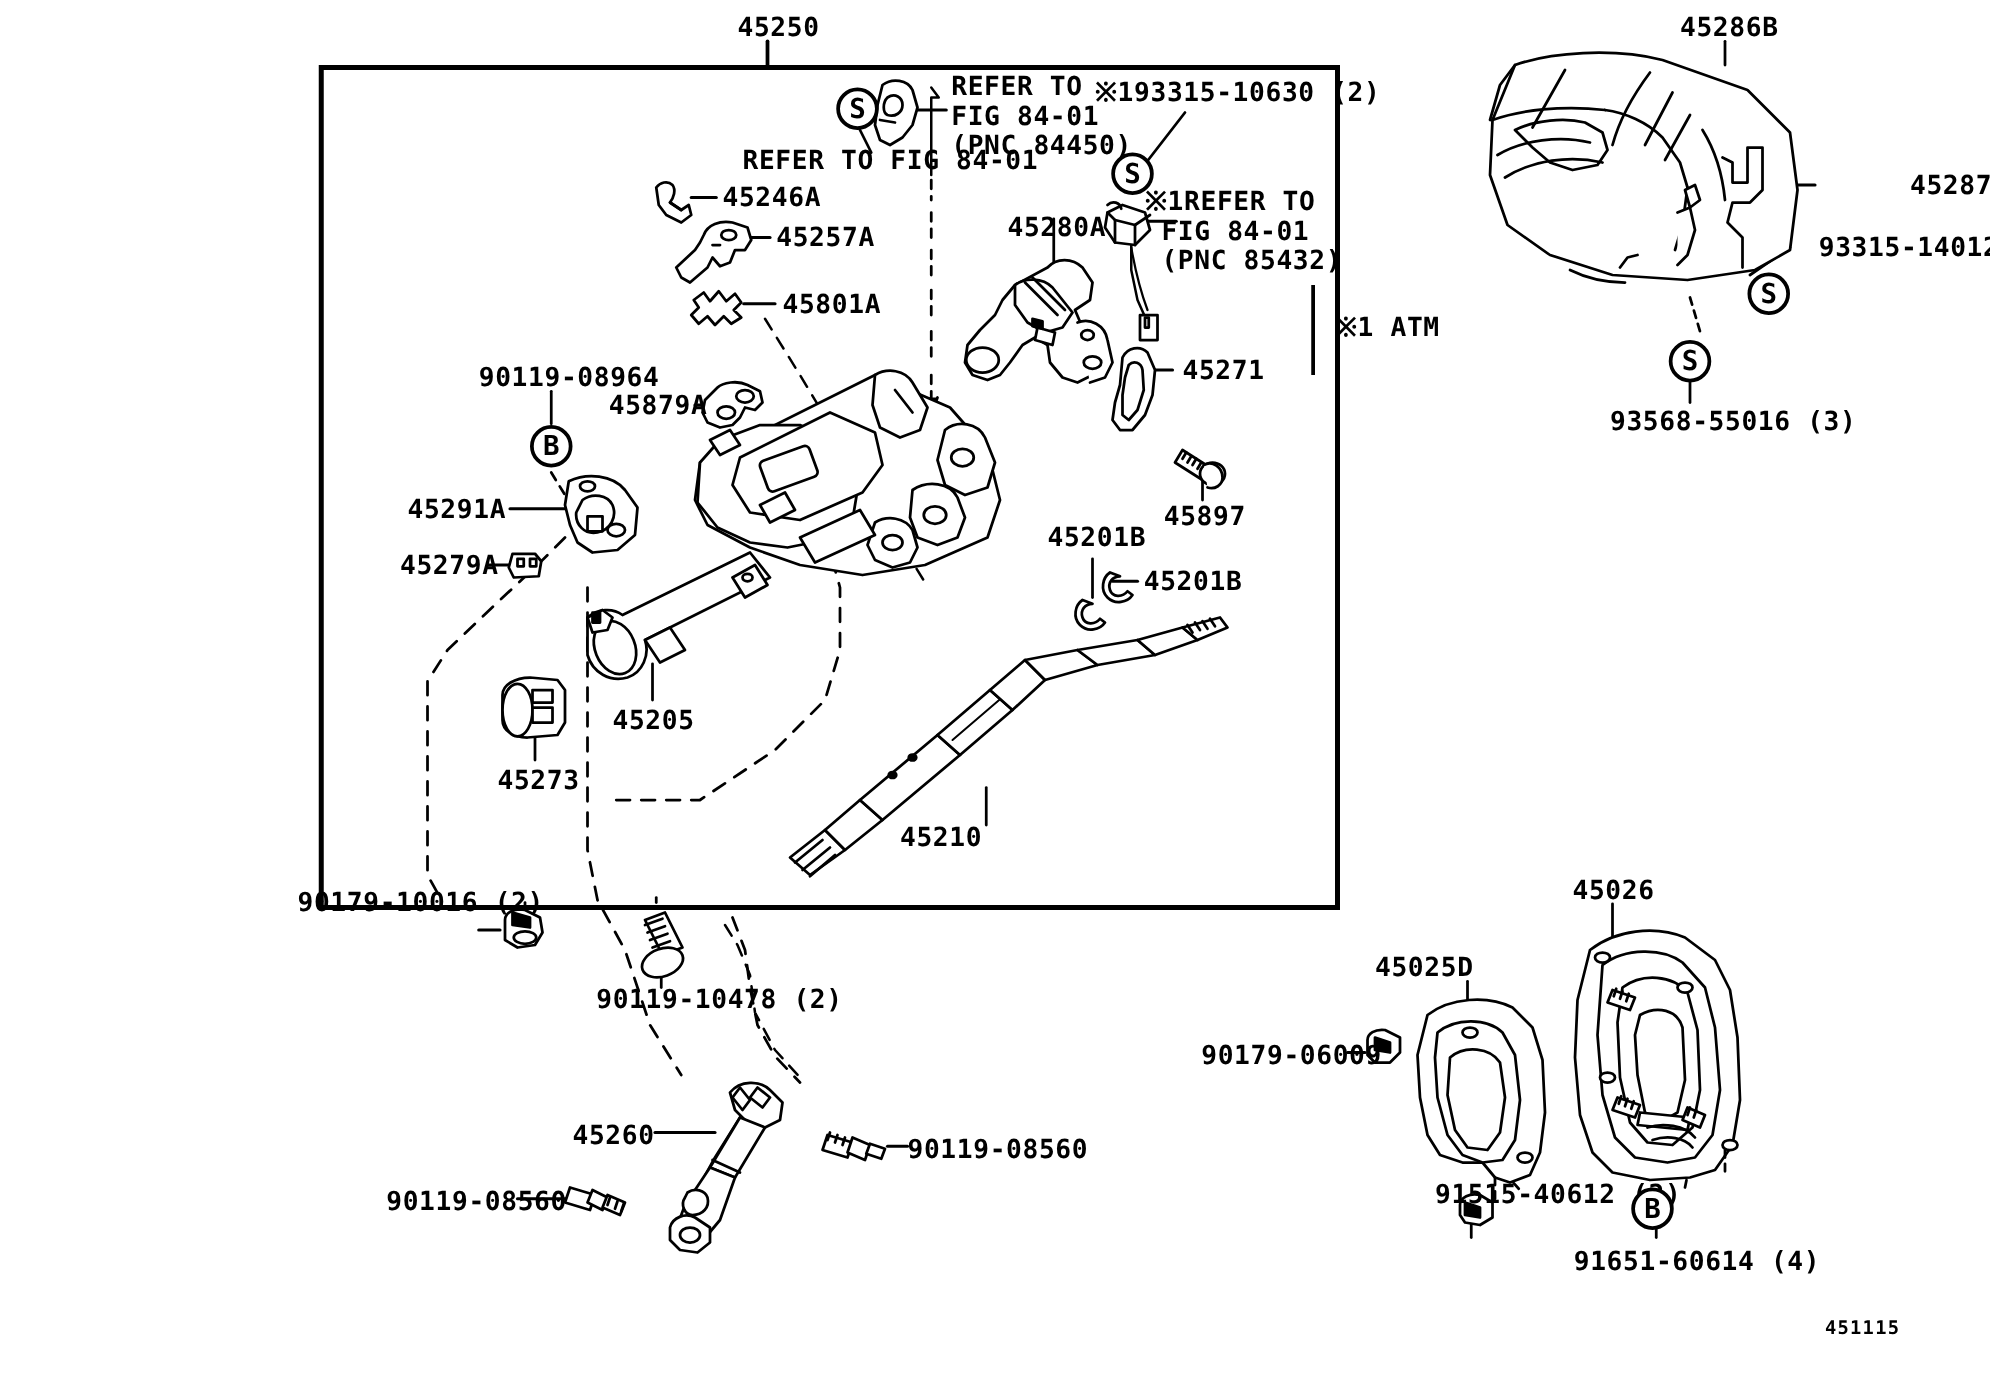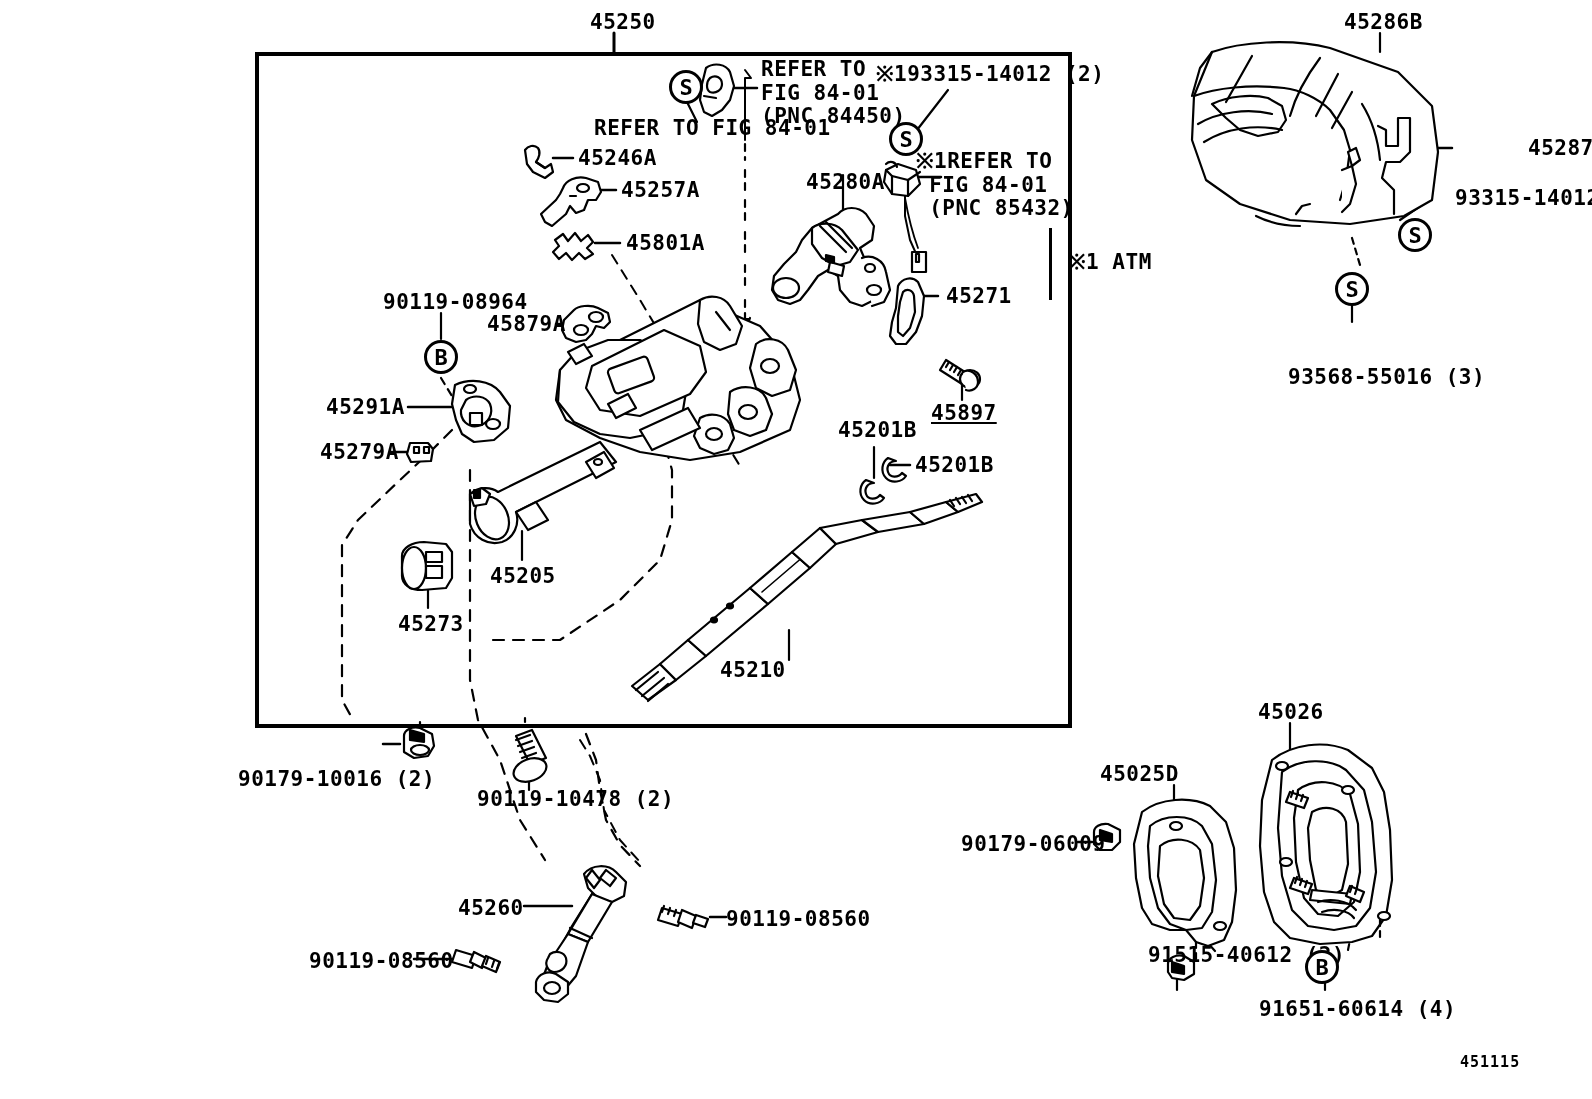--- a/index.html
+++ b/index.html
@@ -387,50 +387,50 @@
   <div id="divider"></div>
 
   <div class="lbl" style="left:590px;top:10px;">45250</div>
 
   <div class="lbl ml" style="left:761px;top:58px;">REFER TO
 FIG 84-01
 (PNC 84450)</div>
 
   <div class="lbl" style="left:594px;top:116px;">REFER TO FIG 84-01</div>
 
-  <div class="lbl" style="left:876px;top:62px;">※193315-14012 (2)</div>
+  <div class="lbl" style="left:876px;top:62px;">※193315-10630 (2)</div>
 
   <div class="lbl ml" style="left:916px;top:150px;">※1REFER TO
  FIG 84-01
  (PNC 85432)</div>
 
   <div class="lbl" style="left:1068px;top:250px;">※1 ATM</div>
 
   <div class="lbl" style="left:578px;top:146px;">45246A</div>
   <div class="lbl" style="left:621px;top:178px;">45257A</div>
   <div class="lbl" style="left:626px;top:231px;">45801A</div>
   <div class="lbl" style="left:806px;top:154px;margin-top:16px;">45280A</div>
   <div class="lbl" style="left:946px;top:284px;">45271</div>
   <div class="lbl" style="left:383px;top:290px;">90119-08964</div>
   <div class="lbl" style="left:487px;top:312px;">45879A</div>
   <div class="lbl" style="left:326px;top:395px;">45291A</div>
   <div class="lbl" style="left:320px;top:440px;">45279A</div>
-  <div class="lbl" style="left:931px;top:401px;text-decoration:underline;">45897</div>
+  <div class="lbl" style="left:931px;top:401px;">45897</div>
   <div class="lbl" style="left:838px;top:418px;">45201B</div>
   <div class="lbl" style="left:915px;top:453px;">45201B</div>
   <div class="lbl" style="left:490px;top:564px;">45205</div>
   <div class="lbl" style="left:398px;top:612px;">45273</div>
   <div class="lbl" style="left:720px;top:658px;text-align:center;">45210</div>
 
   <div class="lbl" style="left:1344px;top:10px;">45286B</div>
   <div class="lbl" style="left:1528px;top:136px;">45287</div>
   <div class="lbl" style="left:1455px;top:186px;">93315-14012</div>
-  <div class="lbl" style="left:1288px;top:325px;margin-top:40px;">93568-55016 (3)</div>
-
-  <div class="lbl" style="left:238px;top:767px;">90179-10016 (2)</div>
+  <div class="lbl" style="left:1288px;top:325px;">93568-55016 (3)</div>
+
+  <div class="lbl" style="left:238px;top:710px;">90179-10016 (2)</div>
   <div class="lbl" style="left:477px;top:787px;">90119-10478 (2)</div>
   <div class="lbl" style="left:458px;top:896px;">45260</div>
   <div class="lbl" style="left:726px;top:907px;">90119-08560</div>
   <div class="lbl" style="left:309px;top:949px;">90119-08560</div>
 
   <div class="lbl" style="left:1258px;top:700px;">45026</div>
   <div class="lbl" style="left:1068px;top:762px;margin-left:32px;">45025D</div>
   <div class="lbl" style="left:961px;top:832px;">90179-06009</div>
   <div class="lbl" style="left:1148px;top:943px;">91515-40612 (2)</div>
   <div class="lbl" style="left:1259px;top:997px;">91651-60614 (4)</div>

